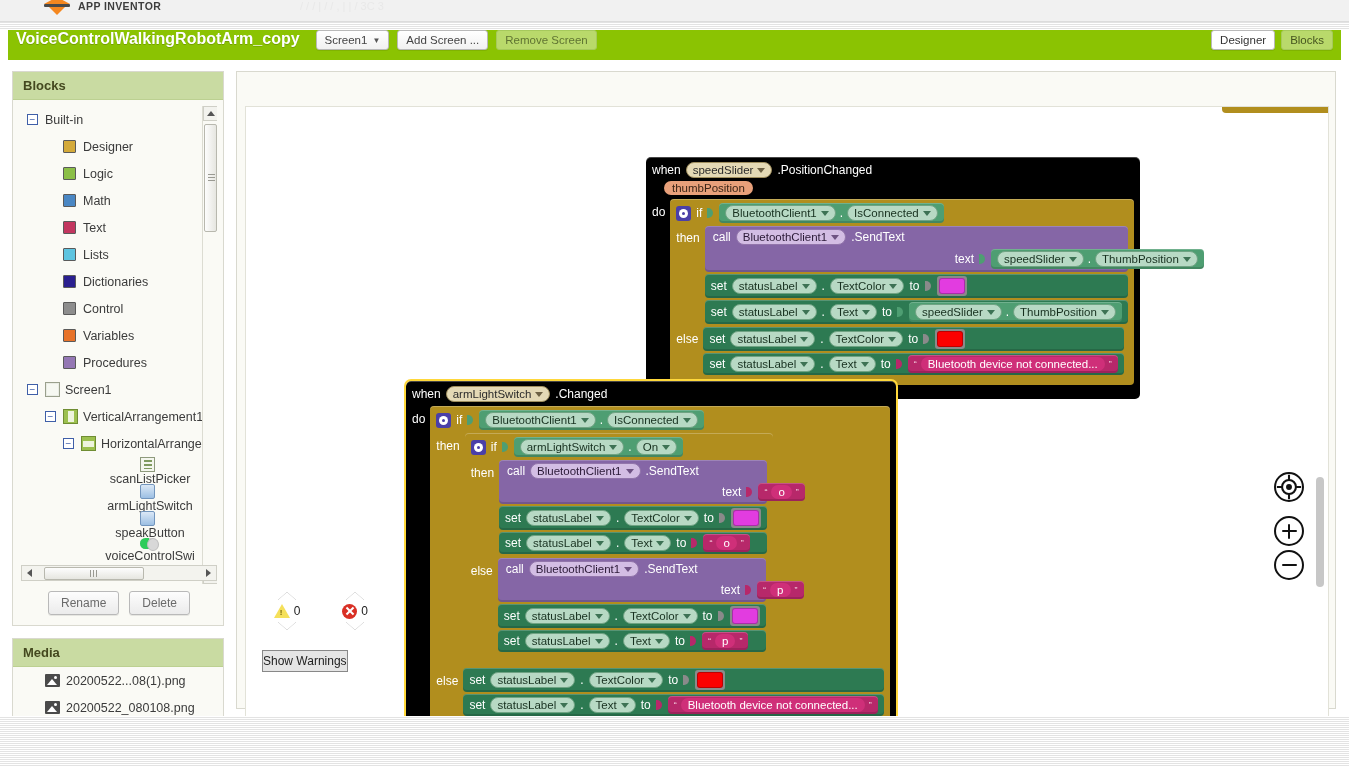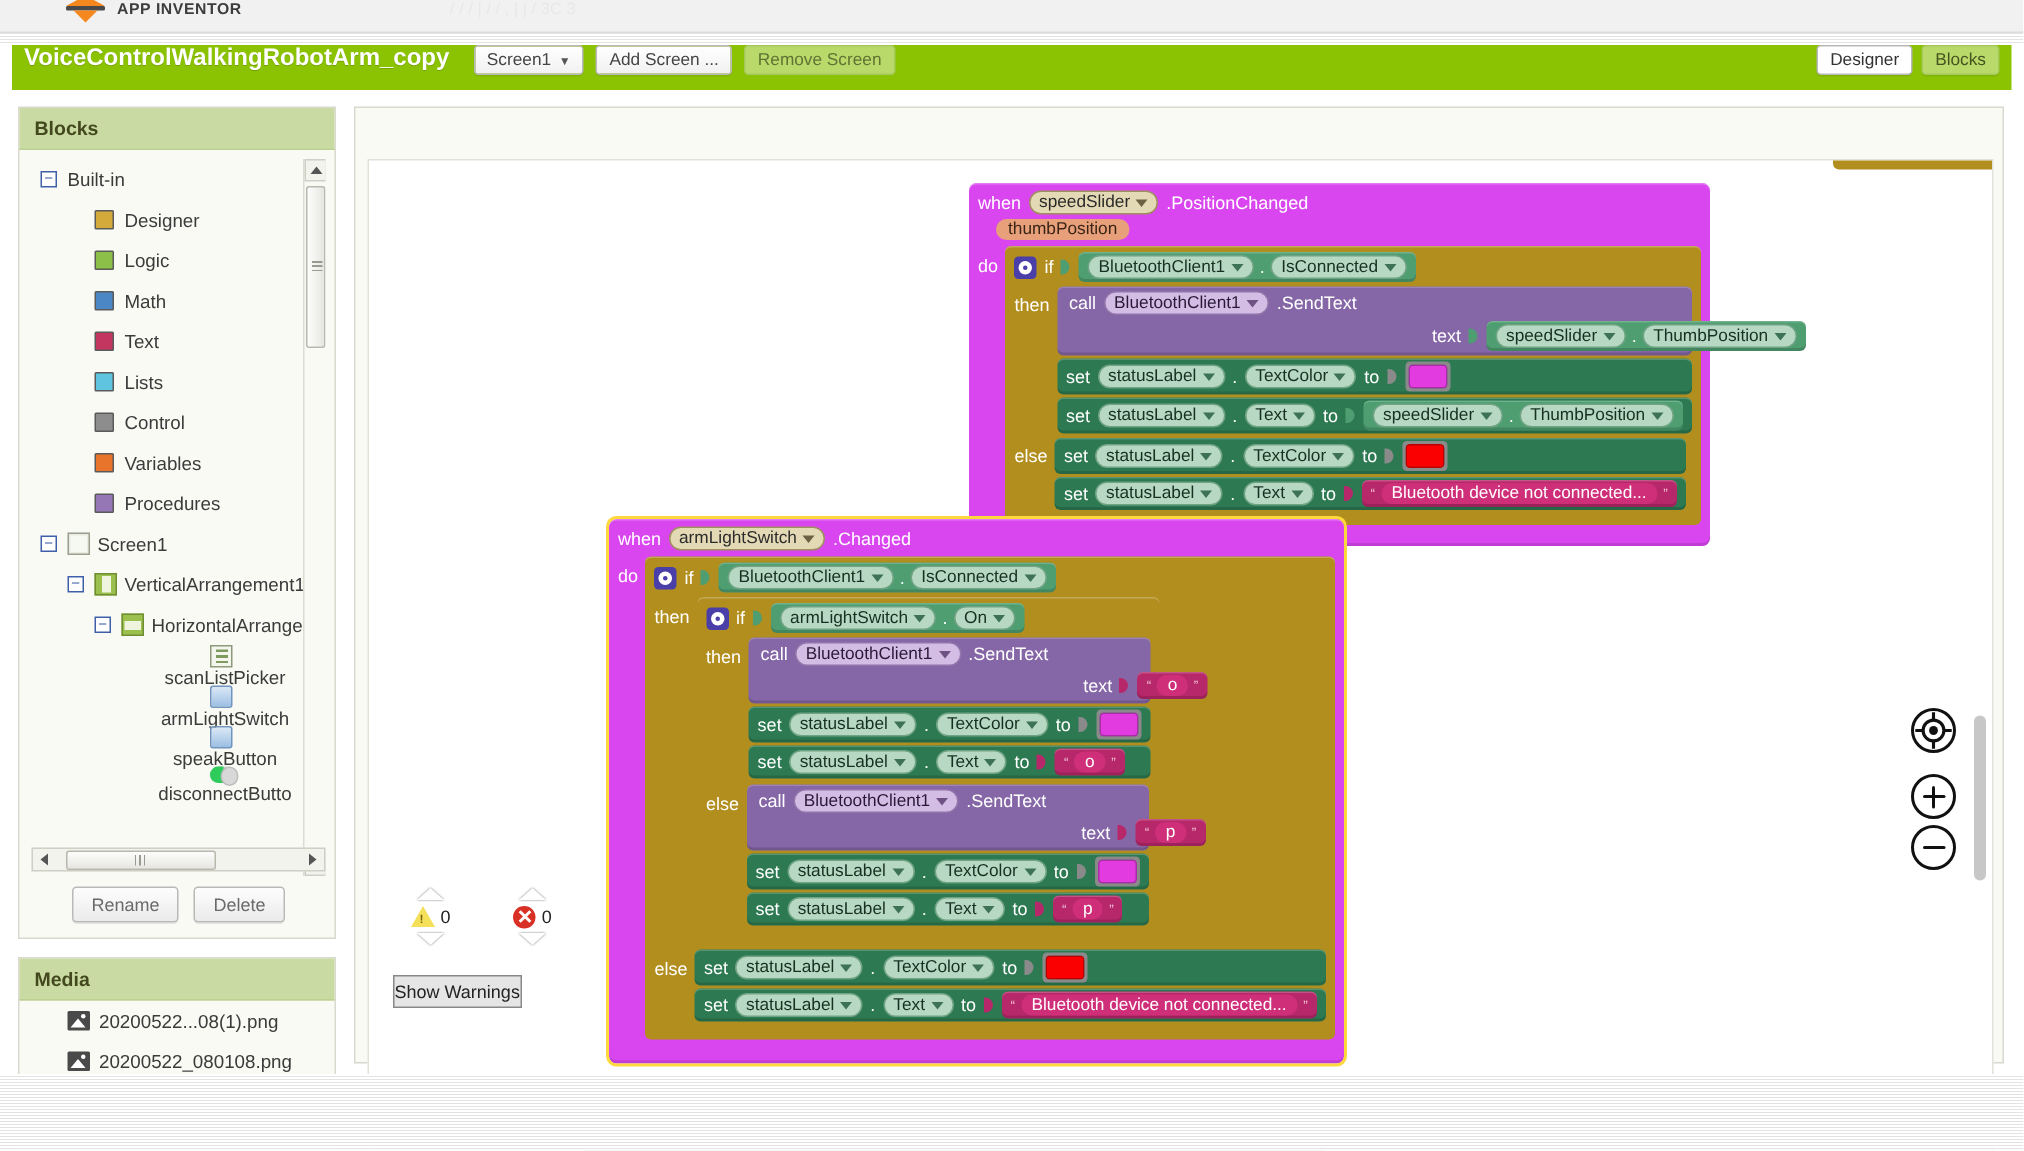--- a/index.html
+++ b/index.html
@@ -181,22 +181,23 @@
   
   #viewer-panel { left: 236px; top: 71px; width: 1100px; height: 638px; }
   #canvas {
     position: absolute; left: 8px; top: 34px; width: 1084px; height: 670px;
     background: #ffffff; border: 1px solid #e2e2d8; overflow: hidden;
   }
 
   
   .blk { position: absolute; font-size: 12px; color: #fff; white-space: nowrap; }
   .hat-block {
-    background: #d946ef; border-radius: 5px;
+    background: #000000; border-radius: 5px;
     box-shadow: inset 0 1px 0 rgba(255,255,255,.28), inset 0 -2px 0 rgba(0,0,0,.12);
+    margin-top: 35px;
   }
   .hat-block.selected { outline: 2px solid #ffd83b; }
   .row { display: flex; align-items: center; gap: 5px; }
   .lbl { color:#fff; font-size:12px; }
 
   .dd {
     background: #e4d9b5; color: #2b2b2b; border: 1px solid #9f8e5e; border-radius: 9px;
     padding: 1px 6px; font-size: 11.5px; display: inline-flex; align-items: center; gap: 4px;
   }
   .dd .caret { width:0;height:0;border-left:4px solid transparent;border-right:4px solid transparent;border-top:5px solid #6d6144; }
@@ -361,20 +362,24 @@
           </div>
           <div class="tree-row indent3">
             <span class="sw" style="background:#c2365f"></span>
             <span>Text</span>
           </div>
           <div class="tree-row indent3">
             <span class="sw" style="background:#5ec4e0"></span>
             <span>Lists</span>
           </div>
           <div class="tree-row indent3">
+            <span class="sw" style="background:#2a1f8f"></span>
+            <span>Dictionaries</span>
+          </div>
+          <div class="tree-row indent3">
             <span class="sw" style="background:#8d8d8d"></span>
             <span>Control</span>
           </div>
           <div class="tree-row indent3">
             <span class="sw" style="background:#e8732a"></span>
             <span>Variables</span>
           </div>
           <div class="tree-row indent3">
             <span class="sw" style="background:#9477b4"></span>
             <span>Procedures</span>
@@ -401,21 +406,21 @@
           <div class="tree-row indent4">
             <span class="icon-box ic-btn"></span>
             <span>armLightSwitch</span>
           </div>
           <div class="tree-row indent4">
             <span class="icon-box ic-btn"></span>
             <span>speakButton</span>
           </div>
           <div class="tree-row indent4">
             <span class="ic-switch"></span>
-            <span>disconnectButto</span>
+            <span>voiceControlSwi</span>
           </div>
         </div>
 
       <div class="vscroll">
         <div class="arrow-up">
             <span class="tri-u"></span>
           </div>
         <div class="vthumb"></div>
         <div class="arrow-dn">
             <span class="tri-d"></span>

